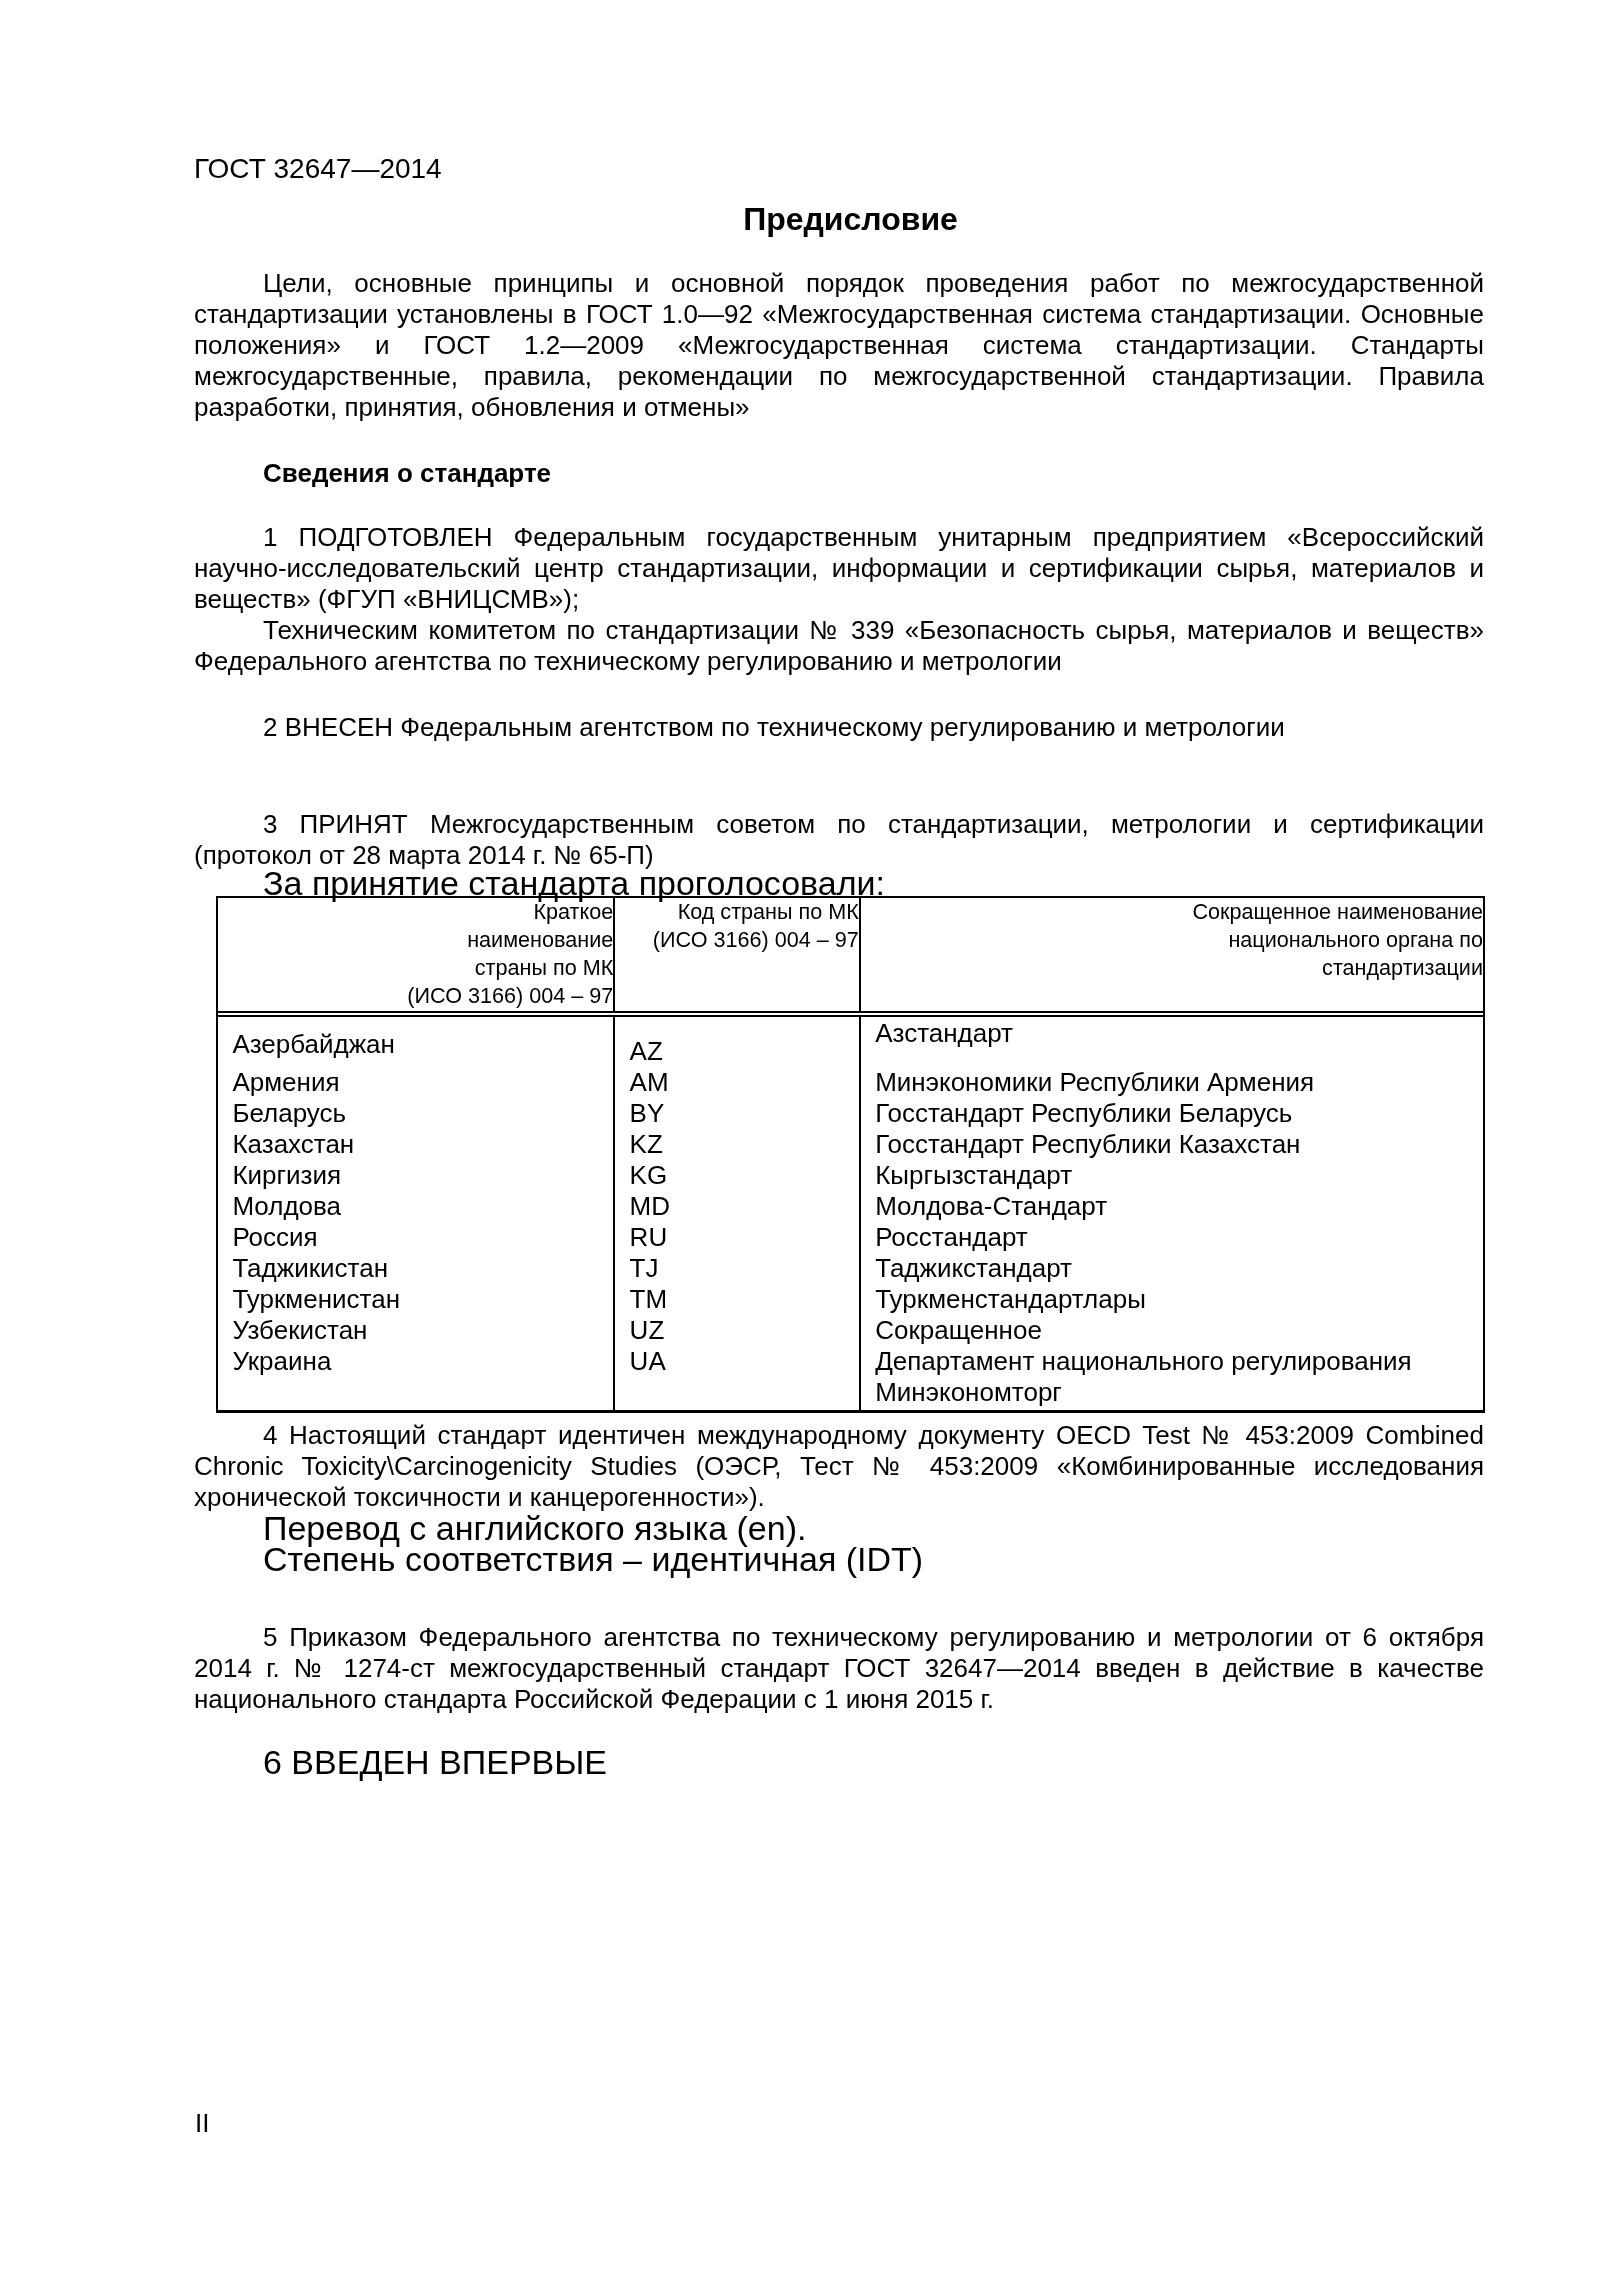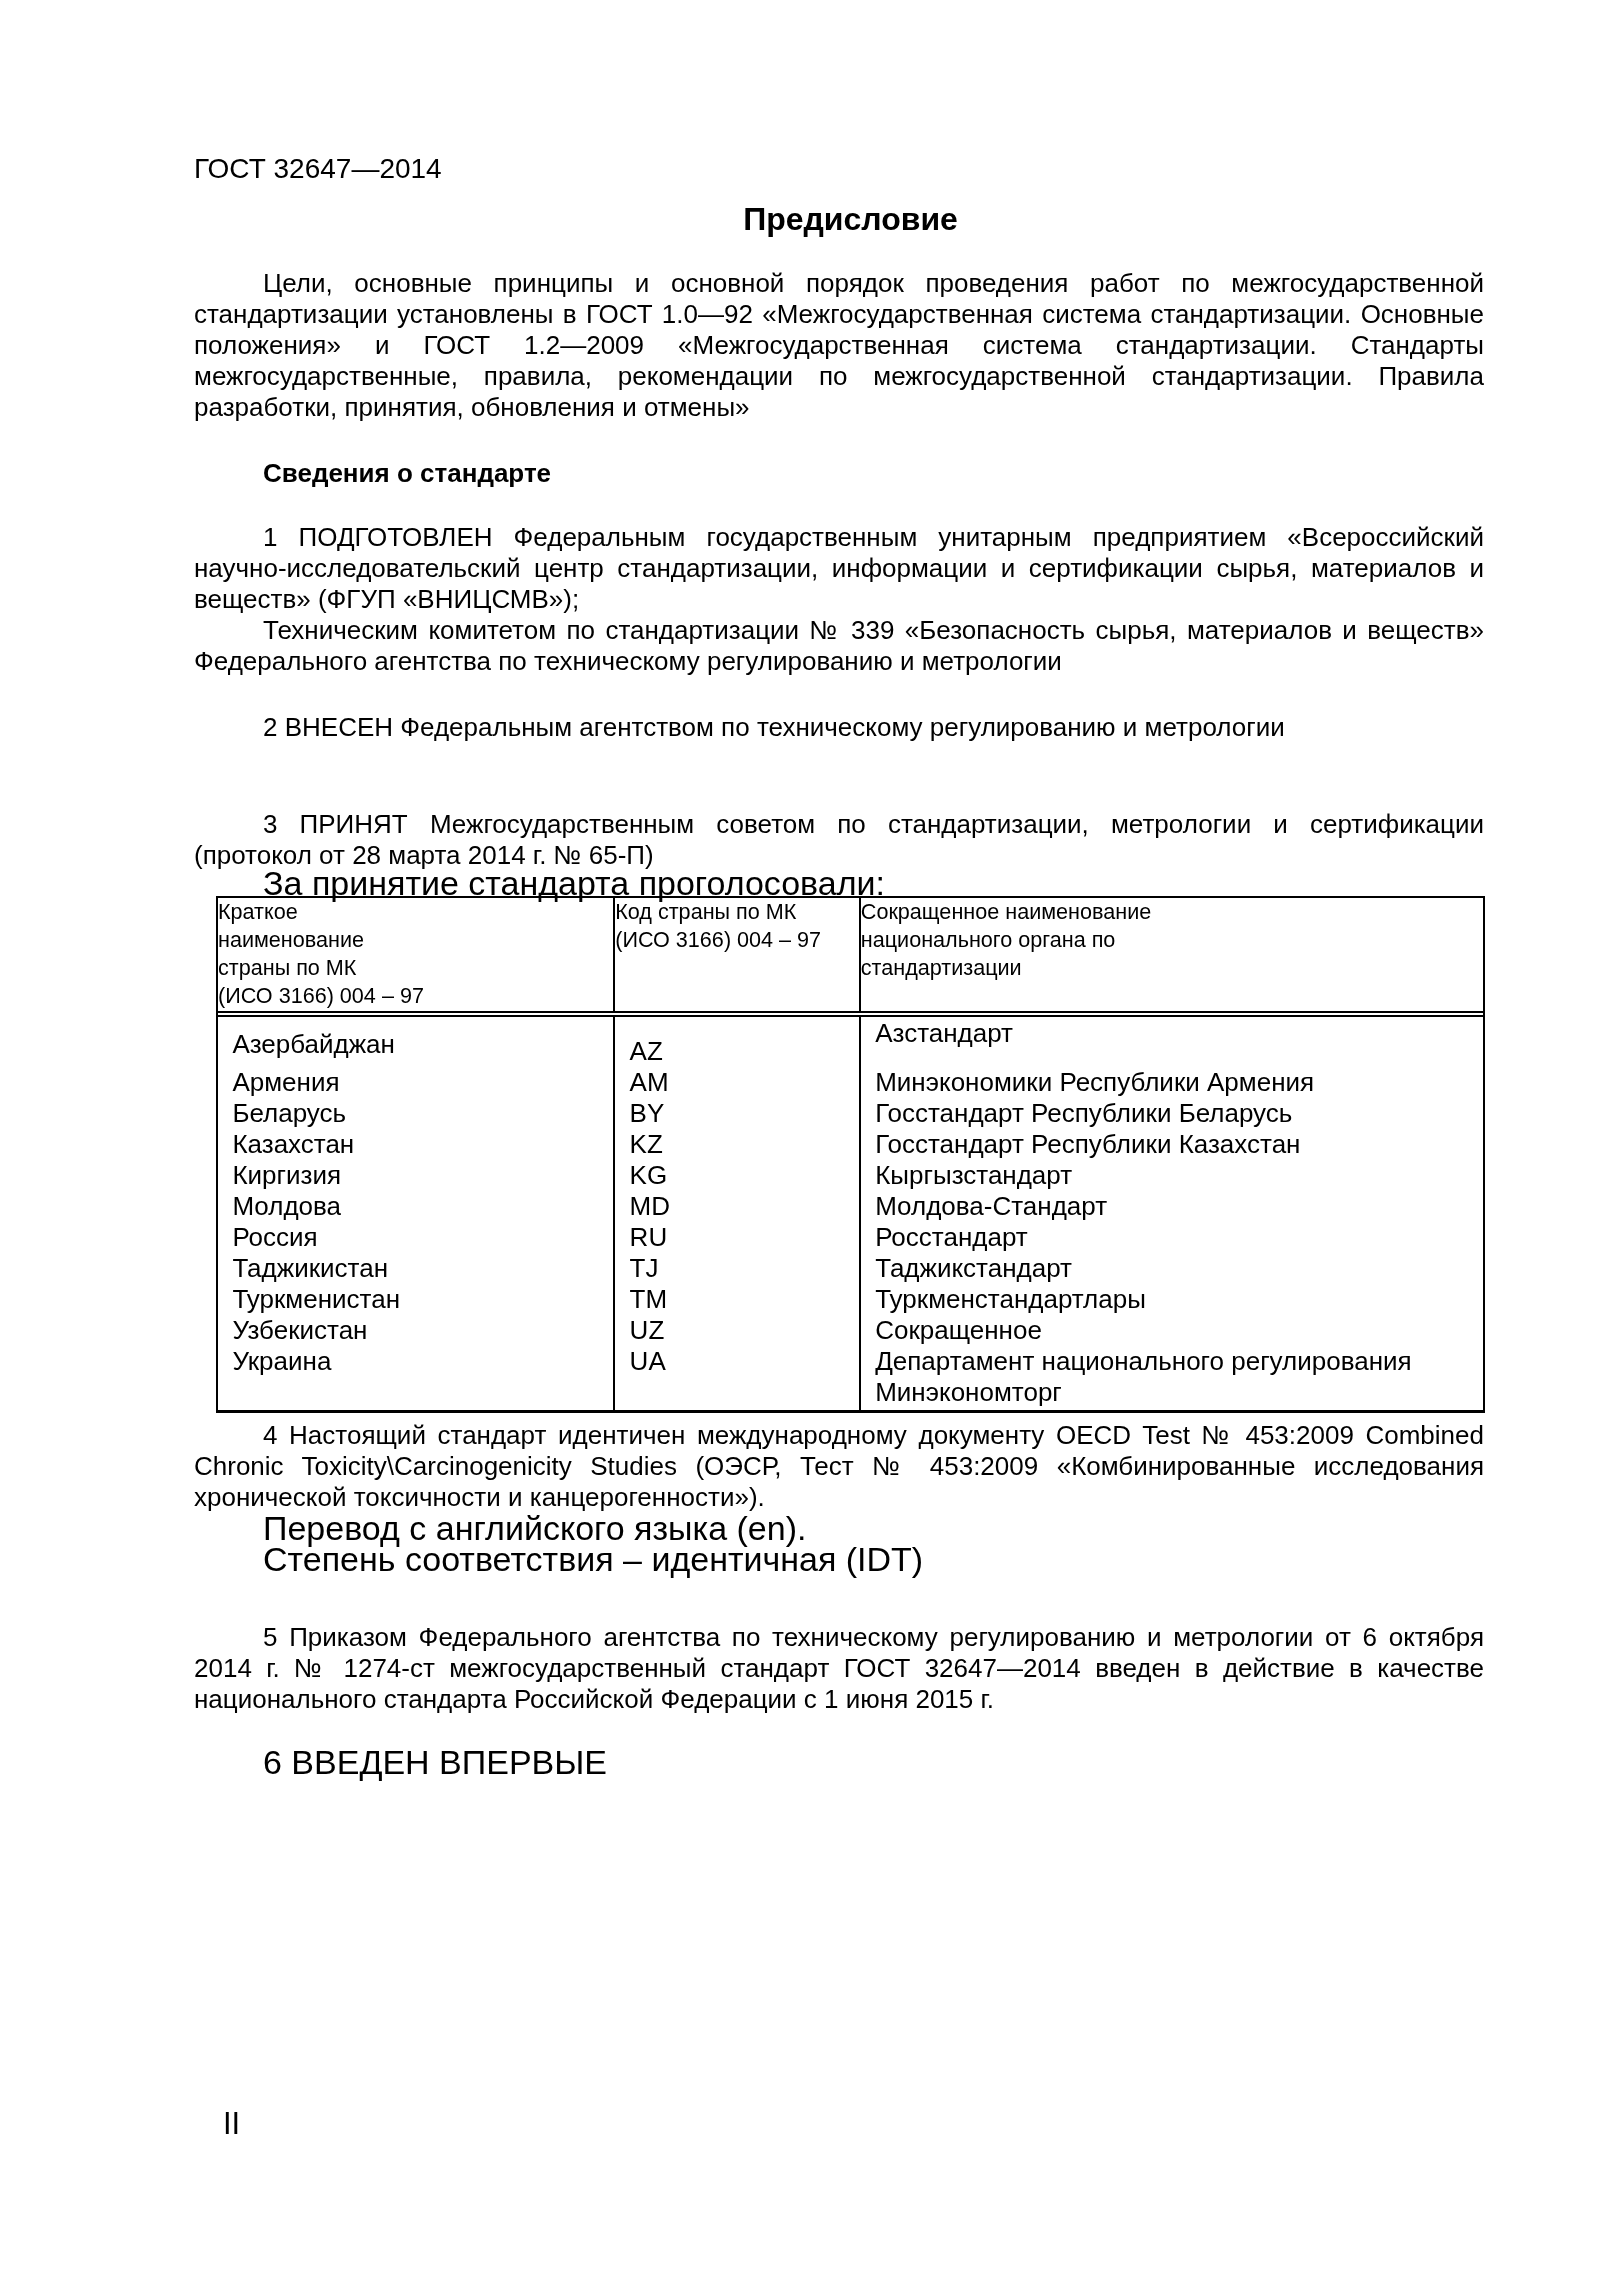--- a/index.html
+++ b/index.html
@@ -6,29 +6,29 @@
   body { width: 1623px; height: 2295px; position: relative; overflow: hidden;
          font-family: "Liberation Sans", sans-serif; color: #000; }
   .blk { position: absolute; left: 194px; width: 1290px; }
   .doc-code { position: absolute; left: 194px; top: 152px; font-weight: normal; font-size: 28px; line-height: 34px; }
   .title { position: absolute; left: 0; width: 1701px; top: 200px; text-align: center; font-weight: bold; font-size: 32px; line-height: 39px; }
   .para { font-size: 26px; line-height: 31px; text-align: justify; text-align-last: left; text-indent: 69px; margin: 0; }
   .subhead { font-weight: bold; font-size: 26px; line-height: 31px; padding-left: 69px; }
   .line-indent { padding-left: 69px; font-size: 34px; line-height: 31px; }
   table.vote { position: absolute; left: 216px; top: 896px; width: 1269px; border-collapse: collapse; }
   table.vote th, table.vote td { border-left: 2px solid #000; border-right: 2px solid #000; vertical-align: top; padding: 0; }
-  table.vote thead th { border-top: 2.6px solid #000; border-bottom: 0; font-weight: normal; font-size: 21.6px; line-height: 28px; text-align: left; height: 113px; }
+  table.vote thead th { border-top: 2.6px solid #000; border-bottom: 0; font-weight: normal; font-size: 21.6px; line-height: 28px; text-align: right; height: 113px; }
   table.vote thead tr.sep th { border: 0; height: 0; padding: 0; }
   .dbl { height: 5.9px; border-top: 2.6px solid #000; border-bottom: 2.6px solid #000; box-sizing: border-box; }
   table.vote tbody td { font-size: 26px; line-height: 31px; padding-left: 14.4px; }
   table.vote tbody tr.last td { border-bottom: 3.3px solid #000; padding-bottom: 2.6px; }
   .col1 { width: 397px; }
   .col2 { width: 245px; }
   .col3 { width: 625px; }
-  .pageno { position: absolute; left: 195px; top: 2108px; font-size: 31px; line-height: 31px; margin-left: 28px; }
+  .pageno { position: absolute; left: 195px; top: 2108px; font-size: 26px; line-height: 31px; }
 </style>
 </head>
 <body>
 
 <div class="doc-code">ГОСТ 32647—2014</div>
 <div class="title">Предисловие</div>
 
 <div class="blk" style="top:268px">
   <p class="para">Цели, основные принципы и основной порядок проведения работ по межгосударственной стандартизации установлены в ГОСТ 1.0—92 «Межгосударственная система стандартизации. Основные положения» и ГОСТ 1.2—2009 «Межгосударственная система стандартизации. Стандарты межгосударственные, правила, рекомендации по межгосударственной стандартизации. Правила разработки, принятия, обновления и отмены»</p>
 </div>

